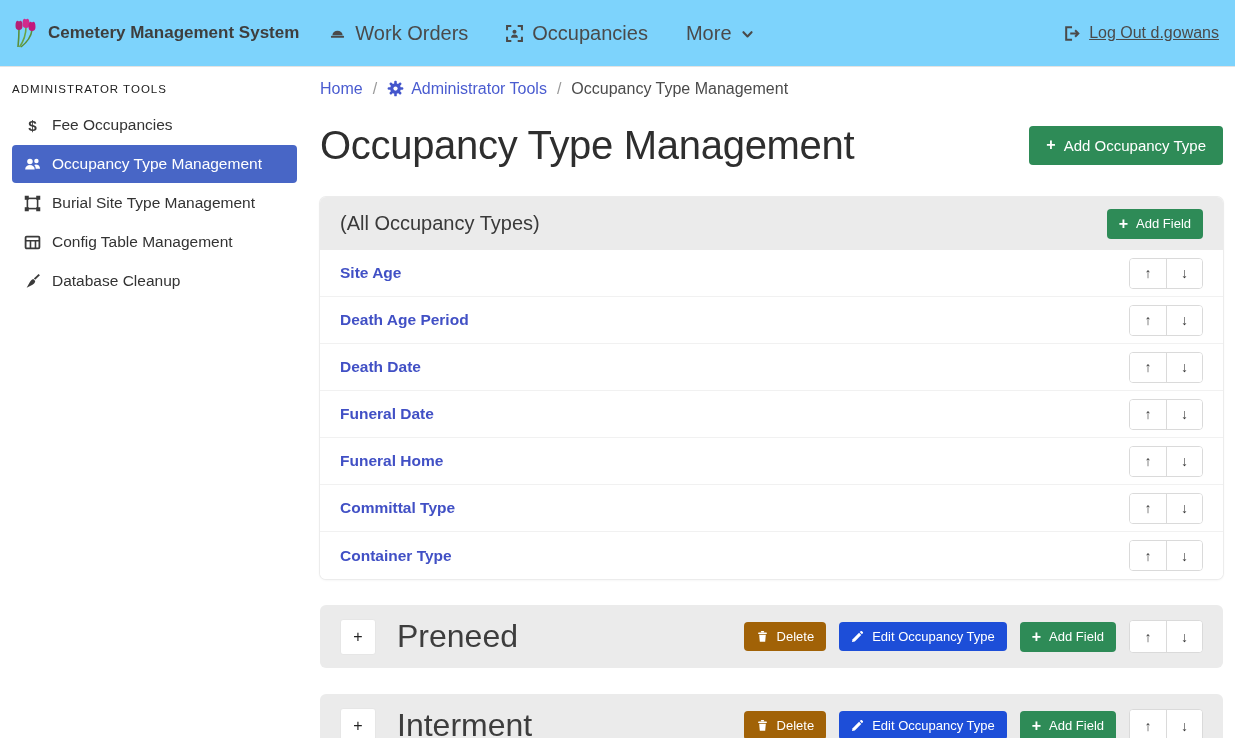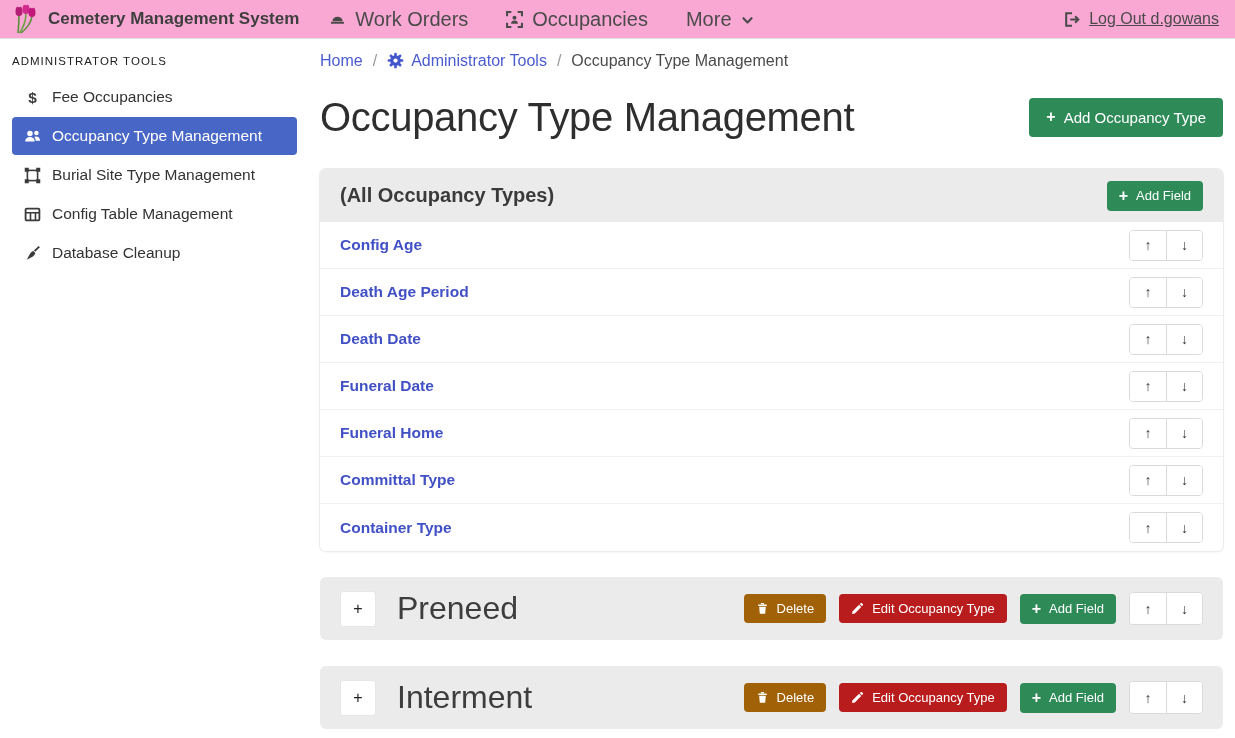--- a/index.html
+++ b/index.html
@@ -6,22 +6,22 @@
   html,body { background:#fff; }
   body {
     width:1235px; height:738px; overflow:hidden;
     font-family:"Liberation Sans","DejaVu Sans",sans-serif;
     color:#3c3c3c;
   }
   svg.icon { display:inline-block; vertical-align:middle; flex:none; }
 
   
   .navbar {
-    height:39px; display:flex; align-items:center;
-    background:#f9a8d4; border-bottom:1px solid #e3e3e3;
+    height:67px; display:flex; align-items:center;
+    background:#7dd3fc; border-bottom:1px solid #e3e3e3;
     padding:0 16px 0 12px;
   }
   .brand { display:flex; align-items:center; gap:10px; cursor:pointer; }
   .brand-title { font-size:17px; font-weight:700; color:#3e3e3e; }
   .navbar-menu { display:flex; align-items:center; gap:38px; margin-left:30px; }
   .nav-item {
     display:flex; align-items:center; gap:9px; font-size:20px; color:#4a4a4a;
     cursor:pointer; white-space:nowrap;
   }
   .nav-item svg { width:17px; height:17px; color:#4a4a4a; }
@@ -57,35 +57,35 @@
   .crumb-sep { color:#9a9a9a; }
 
   
   .page-header { display:flex; align-items:center; justify-content:space-between; min-height:56px; }
   .page-title { font-size:40px; font-weight:300; color:#2e2e2e; letter-spacing:-.3px; }
   .btn { display:inline-flex; align-items:center; gap:8px; border:none; border-radius:4px;
     color:#fff; cursor:pointer; font-family:inherit; white-space:nowrap; }
   .btn .plus { font-size:16px; font-weight:700; line-height:1; }
   .btn svg { width:13px; height:13px; }
   .btn-green { background:#2e8b57; }
-  .btn-teal { background:#b91c1c;text-align:center; }
+  .btn-teal { background:#1d4ed8;text-align:center; }
   .btn-danger { background:#a16207; }
   .btn-lg { font-size:15px; padding:11px 17px; }
   .btn-sm { font-size:13px; padding:7px 12px; }
 
   
   .card {
     margin-top:24px; border-radius:6px; background:#fff; overflow:hidden;
     box-shadow:0 0 0 1px #ececec, 0 1px 3px rgba(0,0,0,.07);
   }
   .card-header {
     background:#ebebeb; min-height:53px; padding:10px 20px;
     display:flex; align-items:center; justify-content:space-between;
   }
-  .card-title { font-size:20px; font-weight:700; color:#3a3a3a; }
+  .card-title { font-size:20px; font-weight:400; color:#3a3a3a; }
   .field-row {
     display:flex; align-items:center; justify-content:space-between;
     height:47px; padding:0 20px; border-bottom:1px solid #f1f1f1; background:#fff;
   }
   .field-row:last-child { border-bottom:none; }
   .field-link { font-size:15.5px; font-weight:700; color:#4150c5; cursor:pointer; text-decoration:none; }
 
   .updown { display:inline-flex; border:1px solid #dadada; border-radius:4px; overflow:hidden; background:#fff; }
   .ud-btn {
     width:36px; height:29px; background:#fff; border:none; cursor:pointer;
@@ -291,21 +291,21 @@
     <section class="card">
       <div class="card-header">
         <span class="card-title">(All Occupancy Types)</span>
         <button class="btn btn-green btn-sm">
           <span class="plus">+</span>
           <span>Add Field</span>
         </button>
       </div>
       <div id="field-list">
           <div class="field-row">
-    <a class="field-link">Config Age</a>
+    <a class="field-link">Site Age</a>
     <div class="updown">
       <button class="ud-btn">↑</button>
       <button class="ud-btn">↓</button>
     </div>
   </div>
           <div class="field-row">
     <a class="field-link">Death Age Period</a>
     <div class="updown">
       <button class="ud-btn">↑</button>
       <button class="ud-btn">↓</button>

